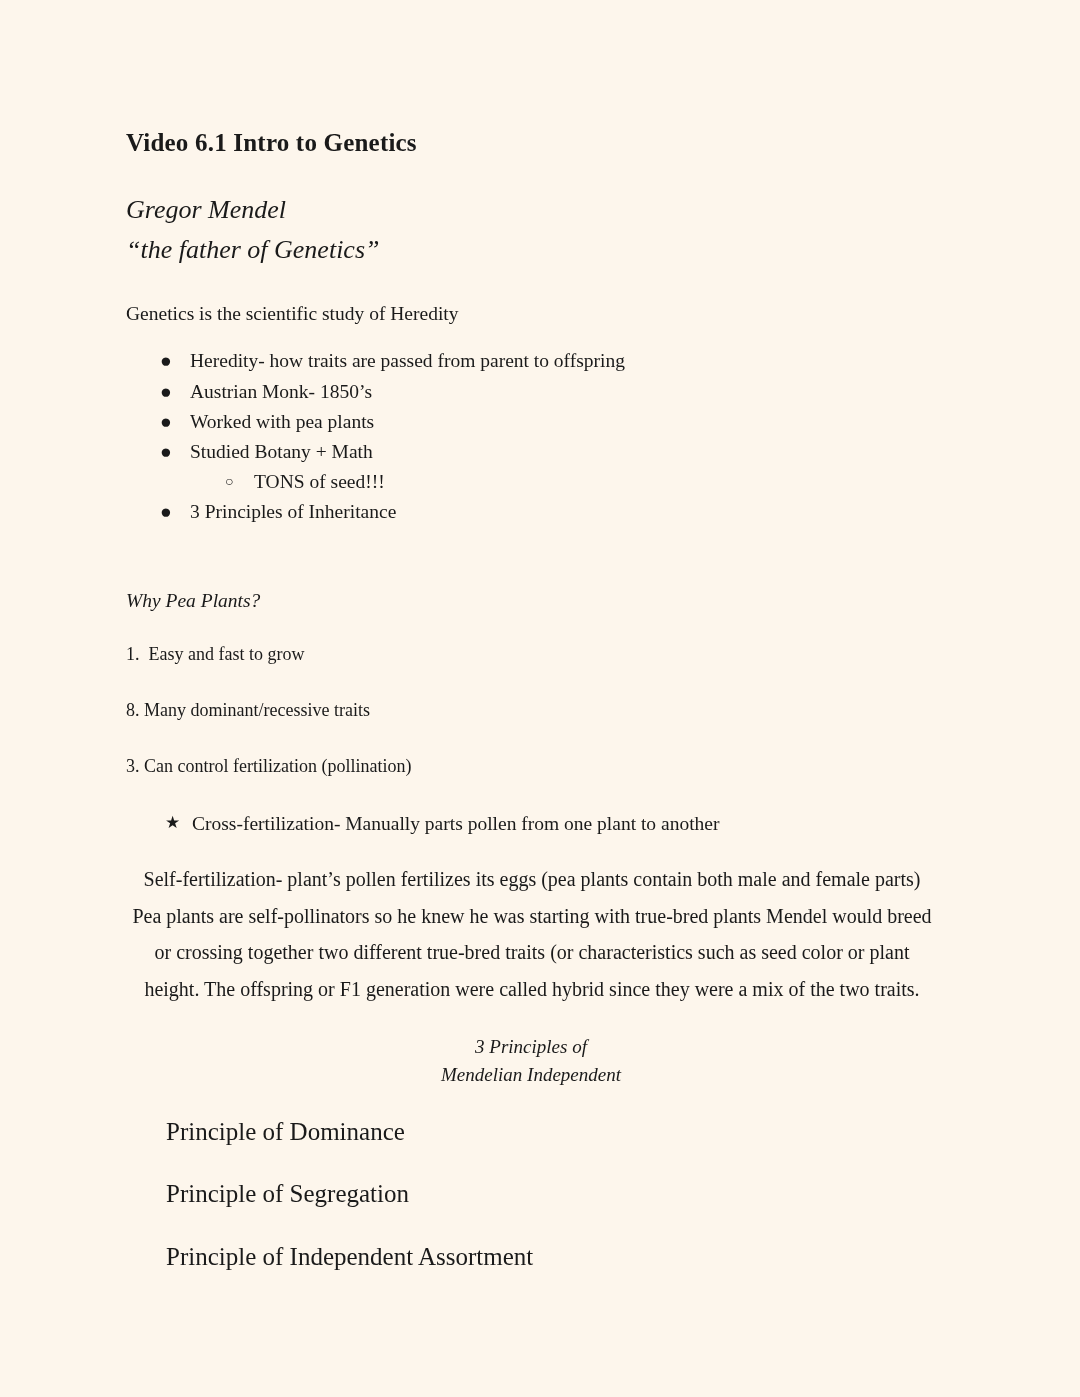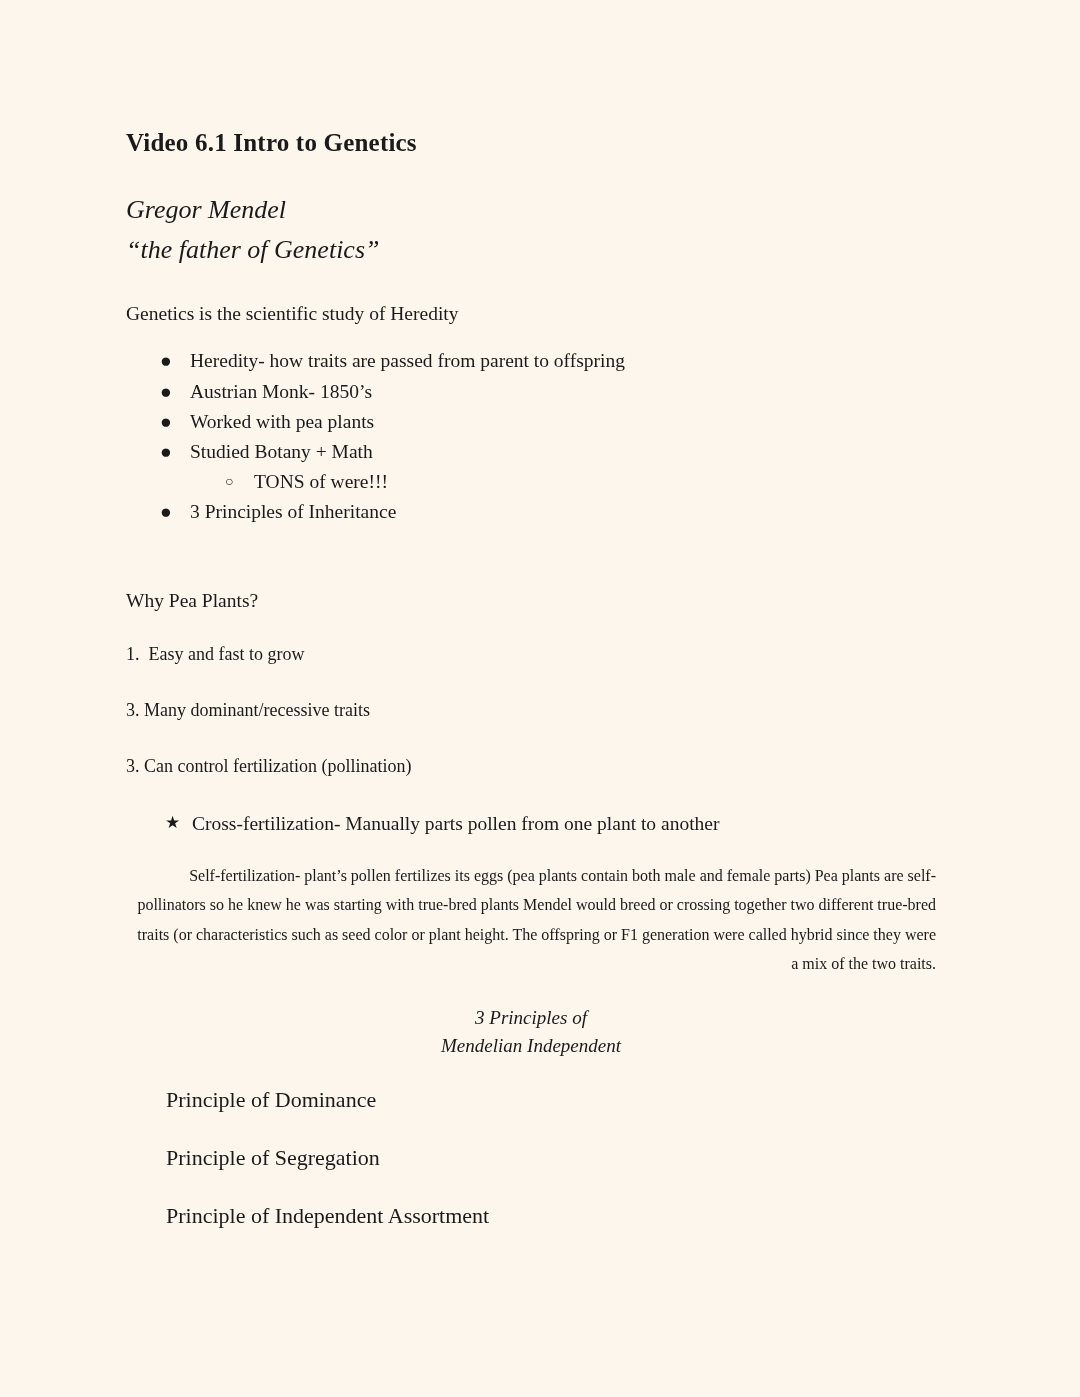--- a/index.html
+++ b/index.html
@@ -75,20 +75,21 @@
     padding-left: 64px;
   }
   ul.bullets ul.sub > li > .marker {
     position: absolute;
     left: 35px;
     top: 0;
     font-size: 14px;
     line-height: 2.2;
   }
   .section-italic {
+    font-style: italic;
     font-size: 19.5px;
     line-height: 1.5;
     margin: 58px 0 26px 0;
   }
   ol.numbered {
     list-style: none;
     margin: 0;
     padding: 0;
   }
   ol.numbered > li {
@@ -109,42 +110,42 @@
     padding-left: 66px;
   }
   ul.stars > li > .marker {
     position: absolute;
     left: 39px;
     top: 0;
     font-size: 17px;
     line-height: 1.62;
   }
   .body-para {
-    font-size: 16px;
+    font-size: 20px;
     line-height: 1.83;
     margin: 0 0 26px 2px;
-    text-align: right;
+    text-align: center;
   }
   .principles-head {
     font-style: italic;
     font-size: 19px;
     line-height: 1.45;
     margin: 0 0 24px 0;
     text-align: center;
   }
   .principles-head .italic-line {
     display: block;
   }
   ul.principles {
     list-style: none;
     margin: 0;
     padding: 0 0 0 40px;
   }
   ul.principles > li {
-    font-size: 22px;
+    font-size: 25px;
     line-height: 1.5;
     margin: 0 0 25px 0;
   }
 </style>
 </head>
 <body>
 
 <div class="page">
 
   <h1 class="doc-title">Video 6.1 Intro to Genetics</h1>
@@ -168,35 +169,35 @@
     <li>
       <span class="marker">●</span>
       <span>Worked with pea plants</span>
     </li>
     <li>
       <span class="marker">●</span>
       <span>Studied Botany + Math</span>
       <ul class="sub">
         <li>
           <span class="marker">○</span>
-          <span>TONS of were!!!</span>
+          <span>TONS of seed!!!</span>
         </li>
       </ul>
     </li>
     <li>
       <span class="marker">●</span>
       <span>3 Principles of Inheritance</span>
     </li>
   </ul>
 
   <p class="section-italic">Why Pea Plants?</p>
 
   <ol class="numbered">
     <li>1.  Easy and fast to grow</li>
-    <li>3. Many dominant/recessive traits</li>
+    <li>8. Many dominant/recessive traits</li>
     <li>3. Can control fertilization (pollination)</li>
   </ol>
 
   <ul class="stars">
     <li>
       <span class="marker">★</span>
       <span>Cross-fertilization- Manually parts pollen from one plant to another</span>
     </li>
   </ul>
 

